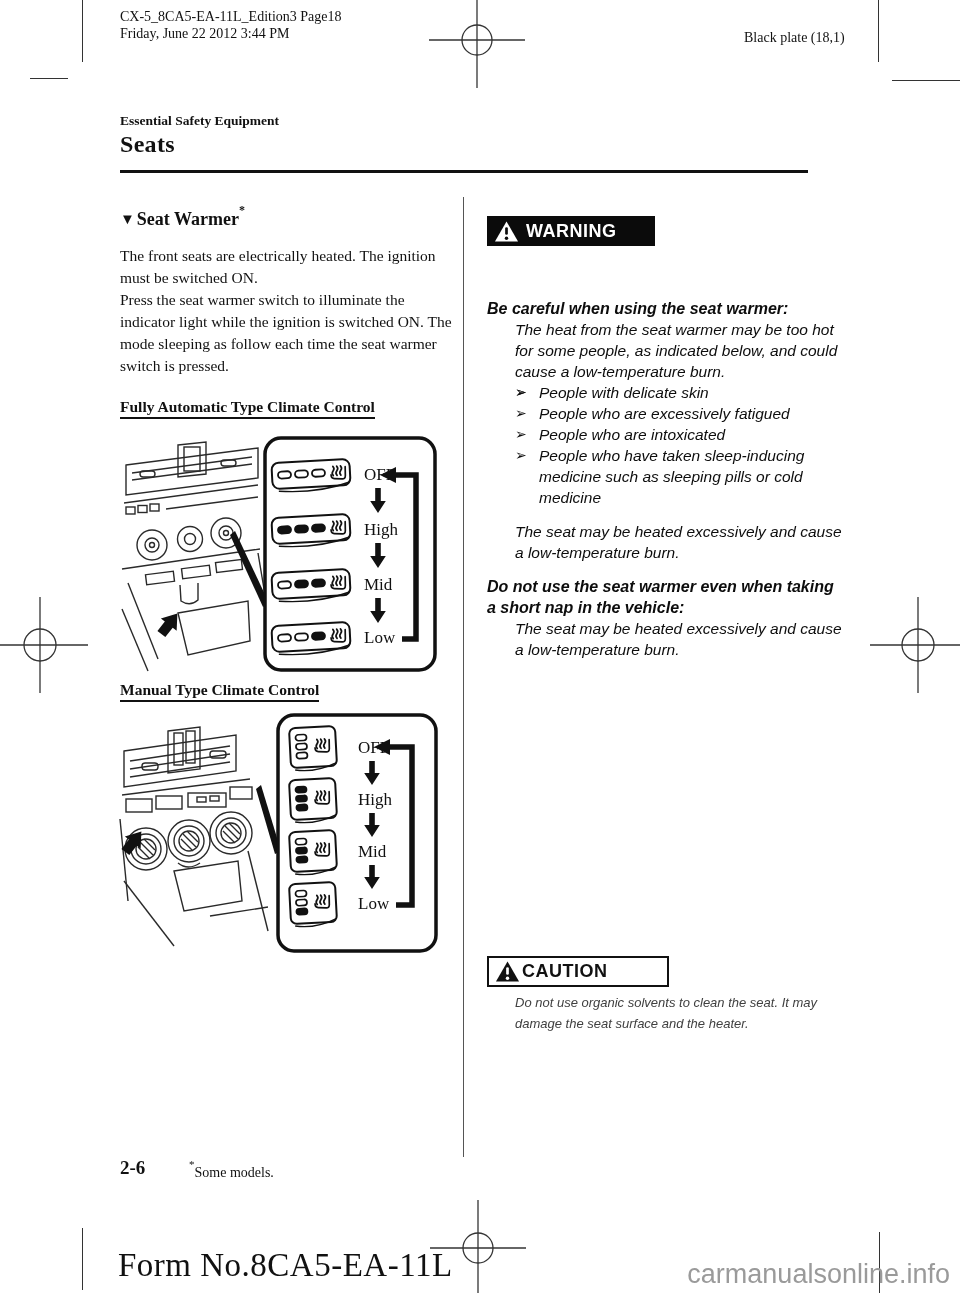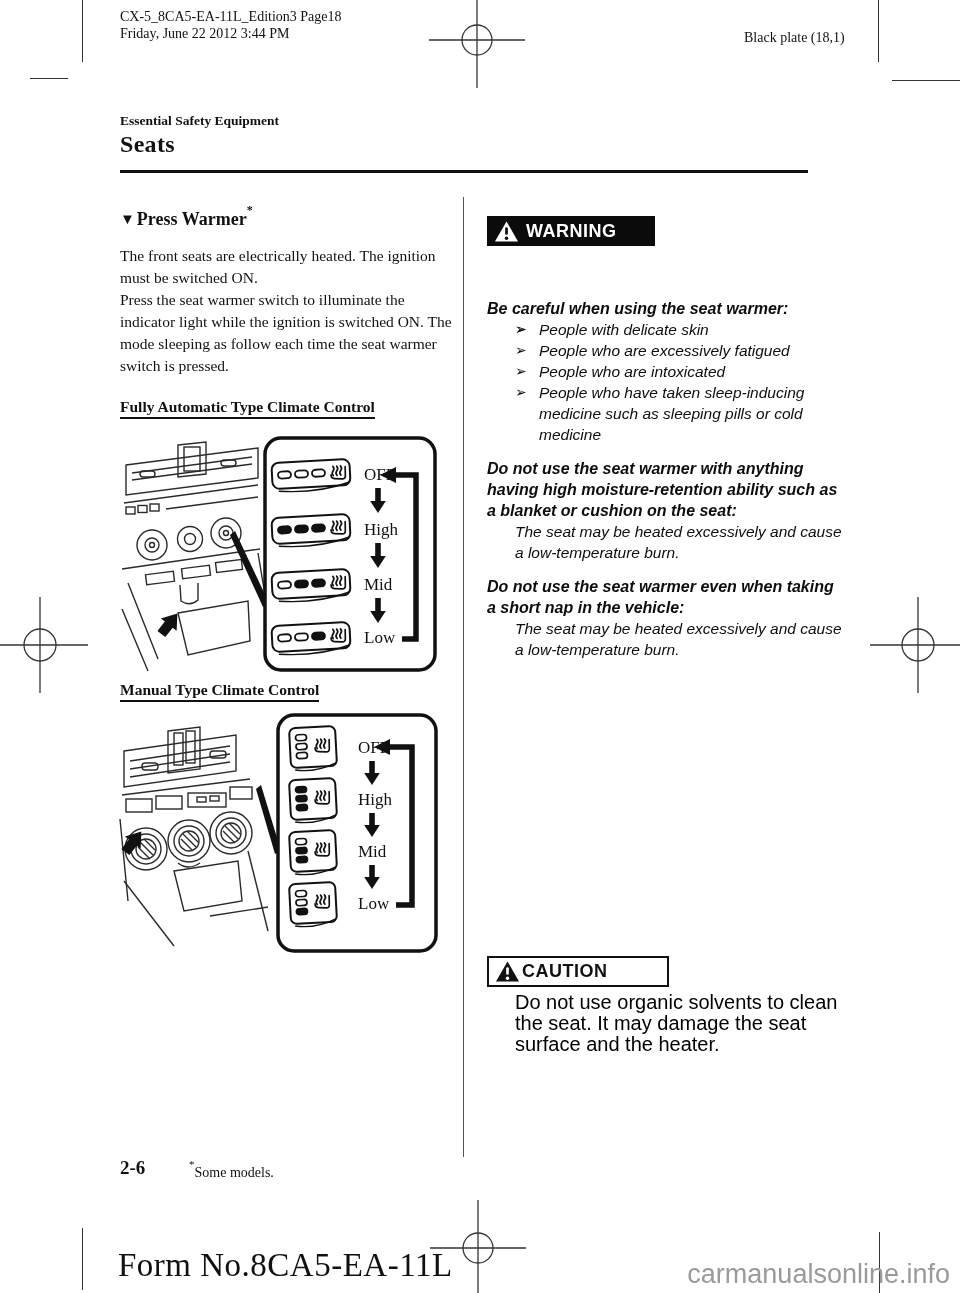--- a/index.html
+++ b/index.html
@@ -55,22 +55,22 @@
     font-size:15.5px;line-height:21px;color:#0d0d0d;margin-top:44px;
   }
   .wblock{margin:0 0 13px 0;}
   .whead{margin:0;font-weight:bold;font-size:16px;}
   .wbody{margin:0;padding-left:28px;}
   ul.wlist{list-style:none;margin:0;padding:0 0 0 28px;}
   ul.wlist li{position:relative;padding-left:24px;margin:0;}
   ul.wlist li .bmark{position:absolute;left:0;top:0;font-style:normal;font-size:14px;}
   .caut-content{
     position:absolute;left:487px;top:992px;width:356px;
-    font-family:"Liberation Sans",sans-serif;
-    font-size:20px;line-height:21px;color:#000000;
+    font-family:"Liberation Sans",sans-serif;font-style:italic;
+    font-size:13px;line-height:21px;color:#404040;
   }
   .caut-content p{margin:0;padding-left:28px;}
 
   
   .pageno{font-size:19px;font-weight:bold;}
   .footnote{font-size:14px;}
   .footnote sup{font-size:11px;position:relative;top:-3px;}
   .formno{font-size:33px;letter-spacing:.5px;}
   .watermark{font-family:"Liberation Sans",sans-serif;font-size:27px;color:#9a9a9a;}
 </style>
@@ -123,21 +123,21 @@
 
 <div class="abs hdr-line" style="left:120px;top:8px;">CX-5_8CA5-EA-11L_Edition3 Page18</div>
 <div class="abs hdr-line" style="left:120px;top:25px;">Friday, June 22 2012 3:44 PM</div>
 <div class="abs plate" style="left:744px;top:30px;">Black plate (18,1)</div>
 
 <div class="abs section-label" style="left:120px;top:113px;">Essential Safety Equipment</div>
 <div class="abs chapter-title" style="left:120px;top:131px;">Seats</div>
 <div class="title-rule"></div>
 
 <div class="abs sw-heading" style="left:120px;top:207px;">
-  <span class="tri">▼</span><span>Press Warmer</span><sup>*</sup>
+  <span class="tri">▼</span><span>Seat Warmer</span><sup>*</sup>
 </div>
 
 <div class="abs bodytext" style="left:120px;top:245px;">
   <p>The front seats are electrically heated. The ignition must be switched ON.</p>
   <p>Press the seat warmer switch to illuminate the indicator light while the ignition is switched ON. The mode sleeping as follow each time the seat warmer switch is pressed.</p>
 </div>
 
 <div class="abs" style="left:120px;top:398px;">
   <span class="diag-title">Fully Automatic Type Climate Control</span>
 </div>
@@ -344,30 +344,30 @@
     <path d="M13,1 L25,22 H1 Z" fill="#ffffff"></path>
     <rect x="11.6" y="7" width="2.8" height="8" rx="1.4" fill="#0b0b0b"></rect>
     <circle cx="13" cy="18.6" r="1.8" fill="#0b0b0b"></circle>
   </svg>
   <span class="wlabel">WARNING</span>
 </div>
 
 <div class="warn-content">
   <div class="wblock">
     <p class="whead">Be careful when using the seat warmer:</p>
+    <p class="wbody">The heat from the seat warmer may be too hot for some people, as indicated below, and could cause a low-temperature burn.</p>
     <ul class="wlist">
       <li><span class="bmark">➢</span></li>
       <li><span class="bmark">➢</span><span>People with delicate skin</span></li>
       <li><span class="bmark">➢</span><span>People who are excessively fatigued</span></li>
       <li><span class="bmark">➢</span><span>People who are intoxicated</span></li>
       <li><span class="bmark">➢</span><span>People who have taken sleep-inducing medicine such as sleeping pills or cold medicine</span></li>
     </ul>
   </div>
   <div class="wblock">
-    <p class="whead">Do not use the seat warmer with anything having high moisture-retention ability such as a blanket or cushion on the seat:</p>
     <p class="wbody">The seat may be heated excessively and cause a low-temperature burn.</p>
   </div>
   <div class="wblock">
     <p class="whead">Do not use the seat warmer even when taking a short nap in the vehicle:</p>
     <p class="wbody">The seat may be heated excessively and cause a low-temperature burn.</p>
   </div>
   <div class="wblock">
   </div>
 </div>
 

